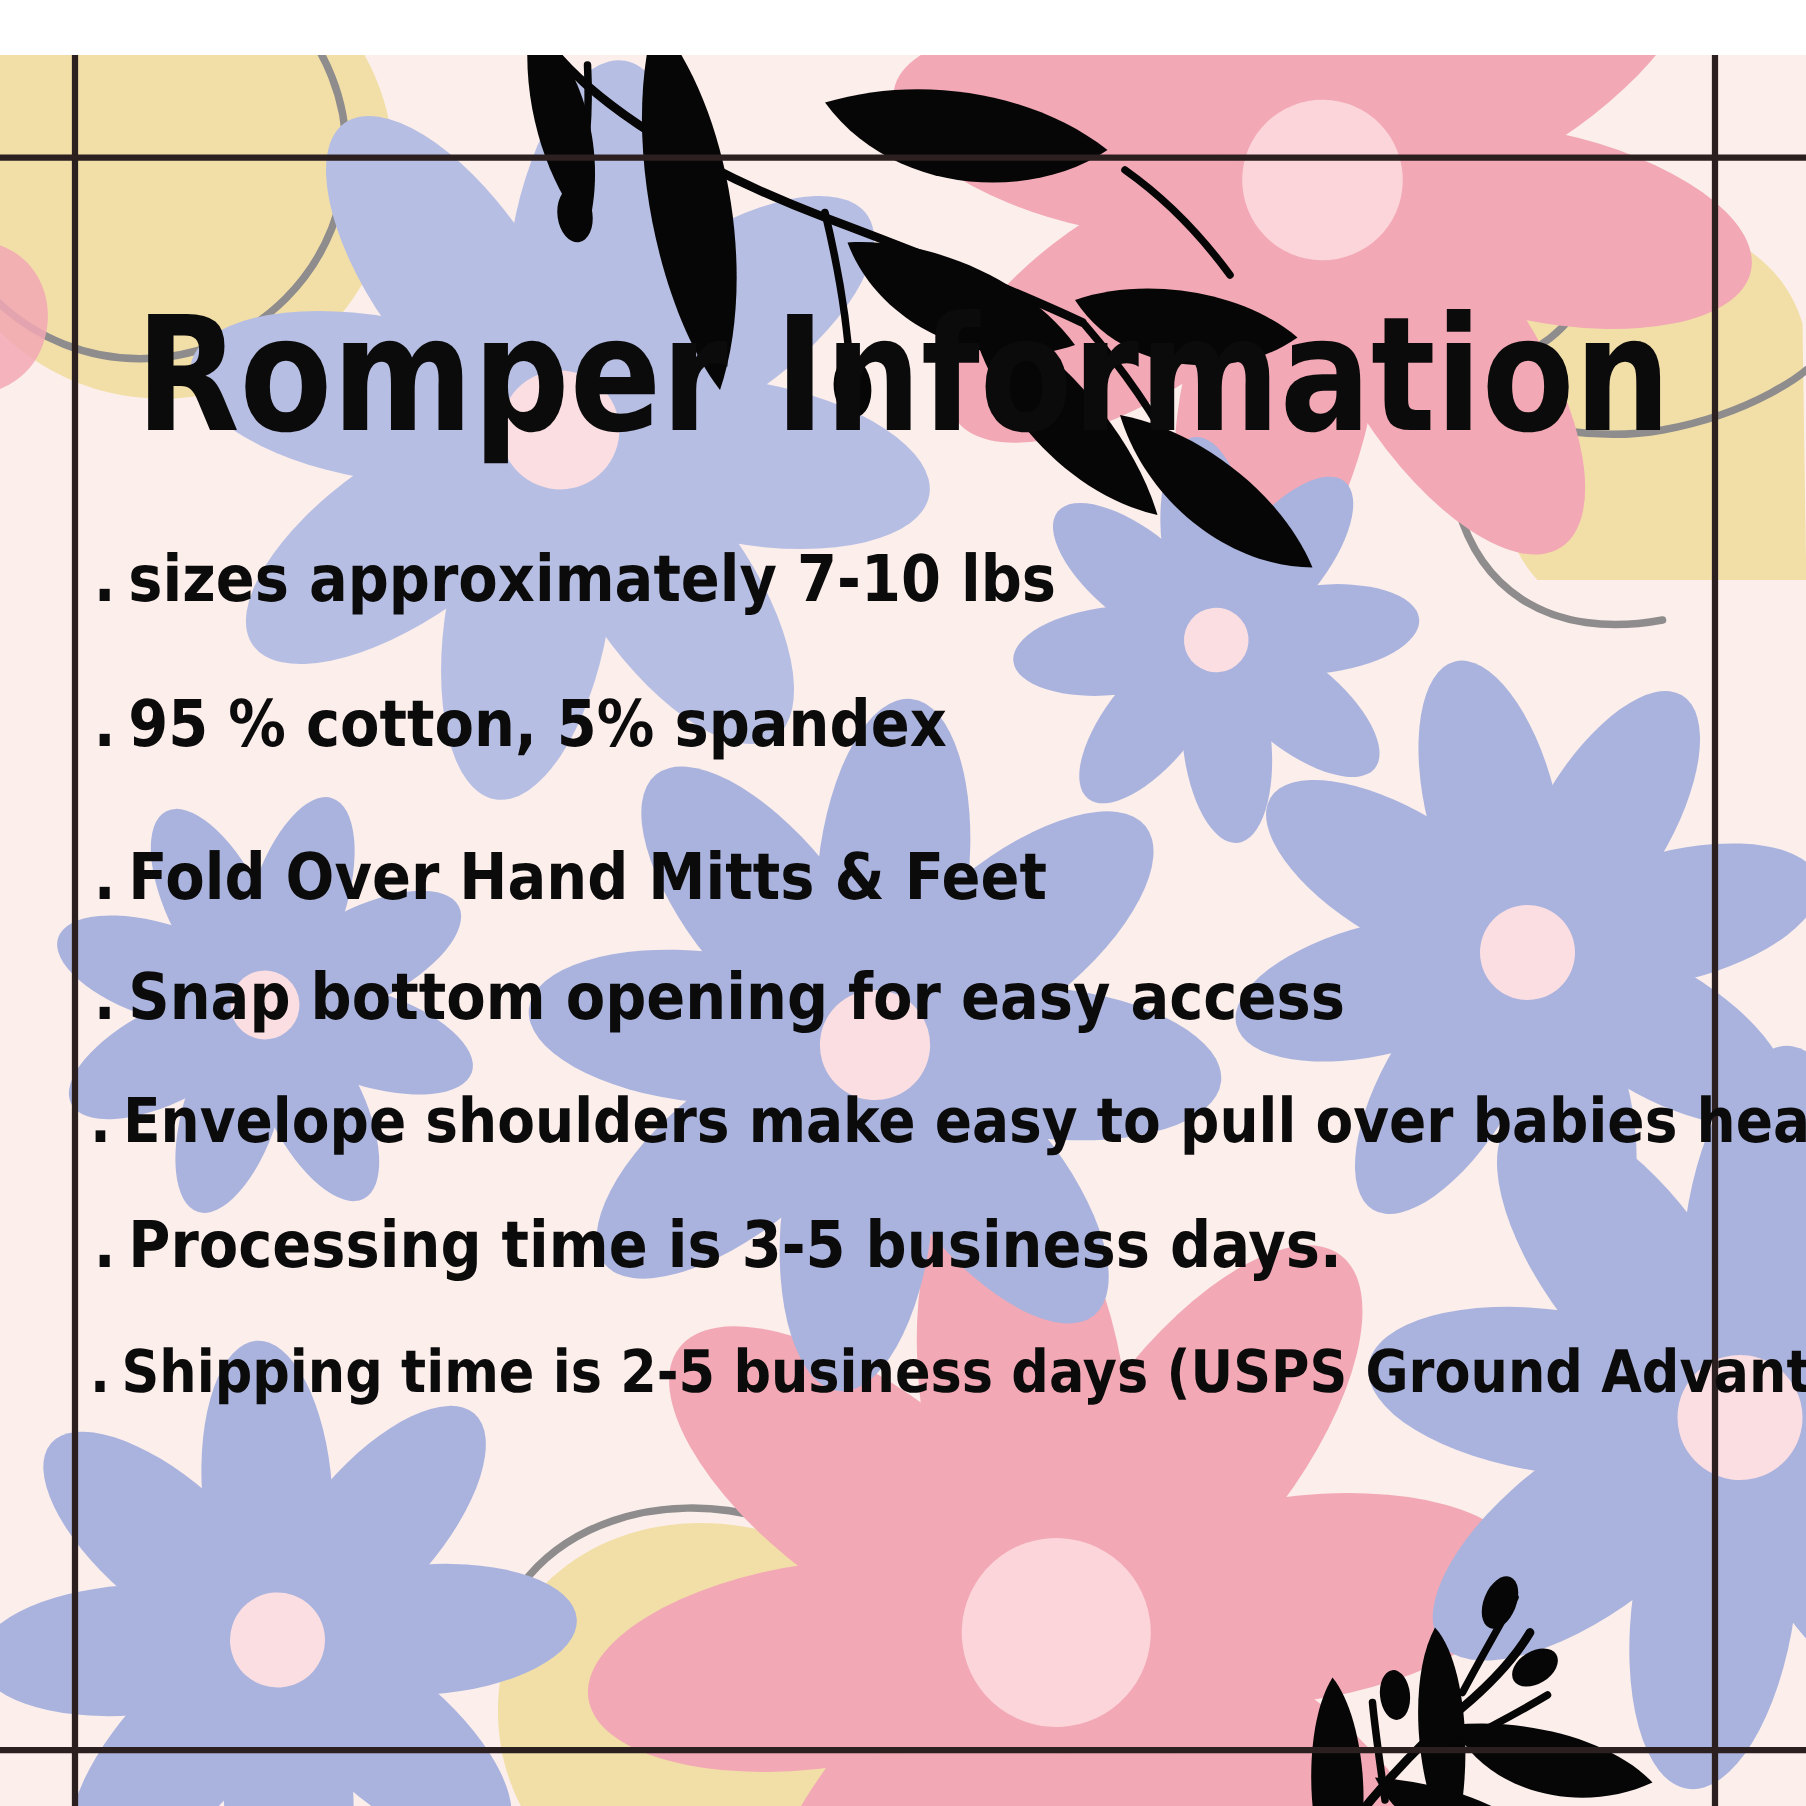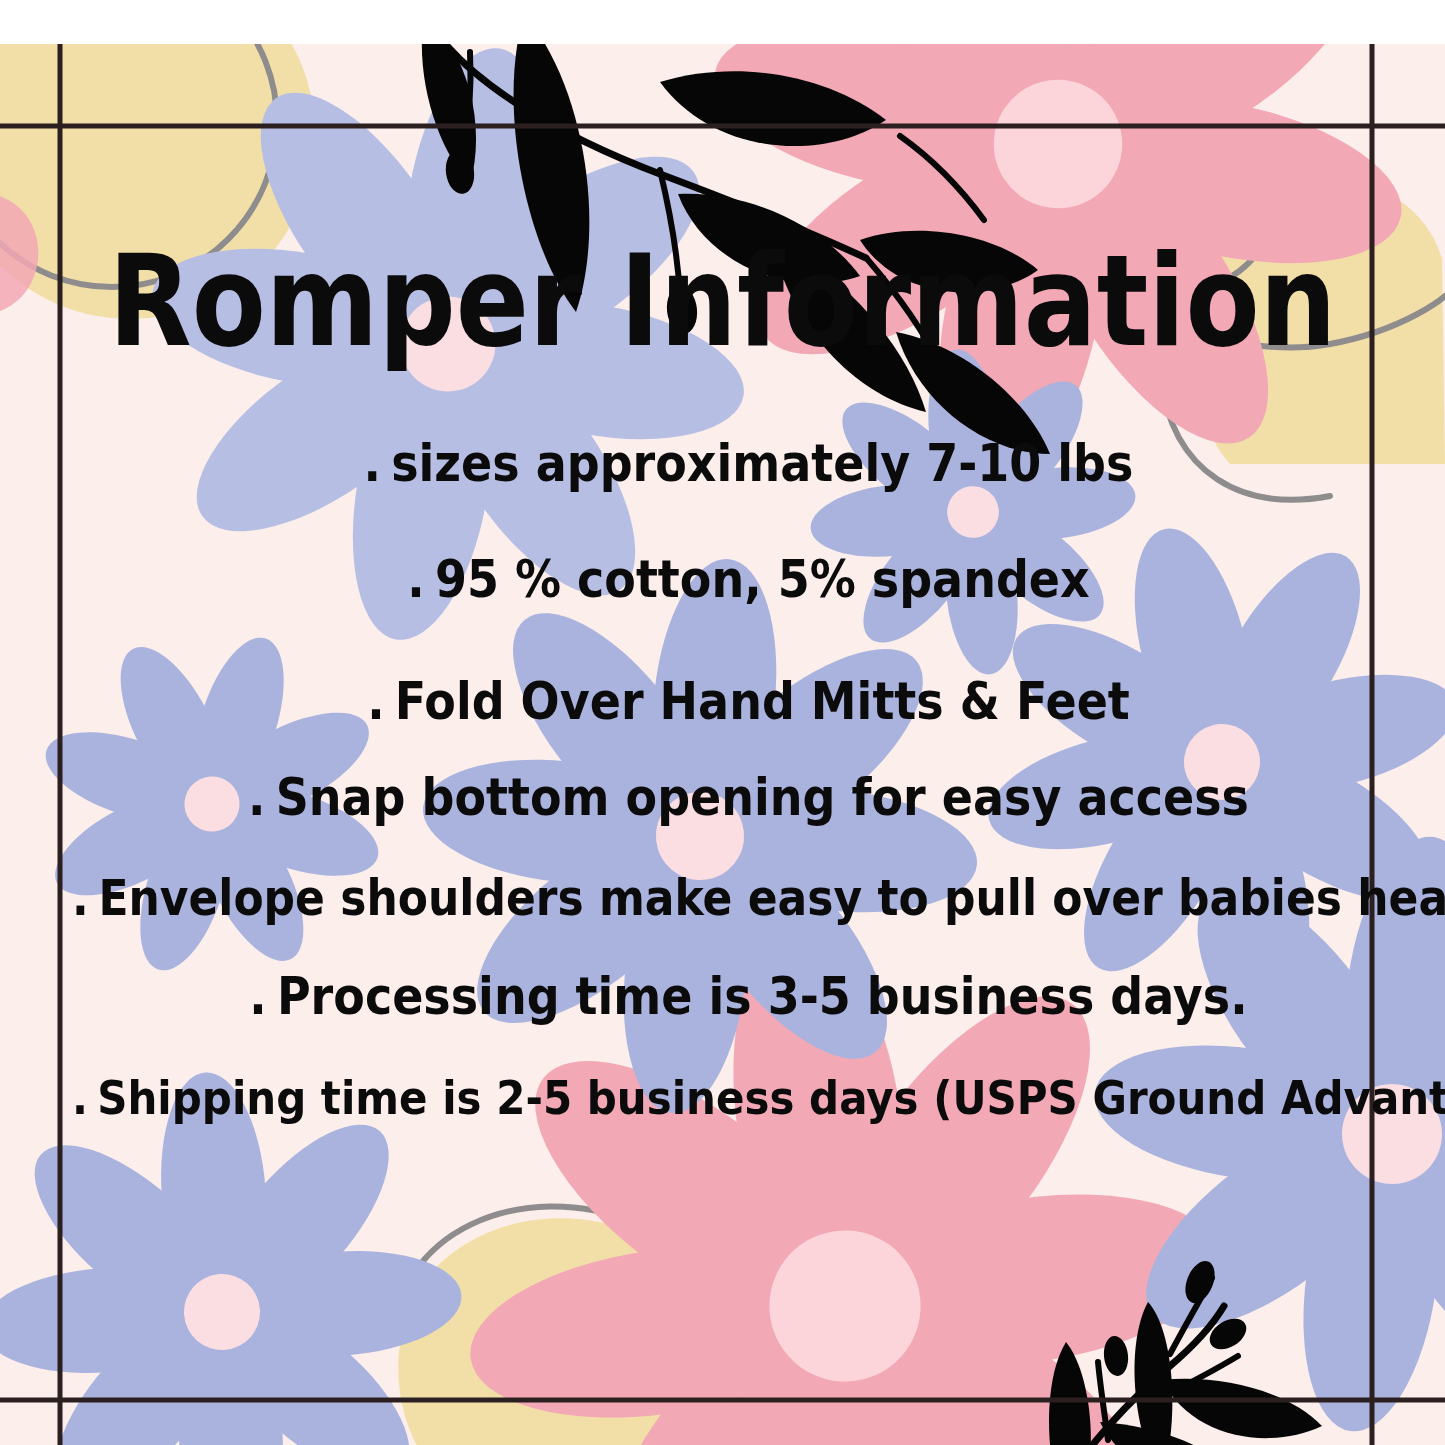--- a/index.html
+++ b/index.html
@@ -45,21 +45,20 @@
     white-space: nowrap;
     transform: scaleY(1.18);
     transform-origin: center top;
   }
 
   .bullet-list {
     position: absolute;
     left: 62px;
     top: 392px;
     width: 1360px;
-    text-align: center;
   }
   .bullet-row {
     display: block;
     color: #0b0b0b;
     font-family: "DejaVu Sans", sans-serif;
     font-weight: 700;
     white-space: nowrap;
     transform: scaleY(1.12);
     transform-origin: left center;
   }

